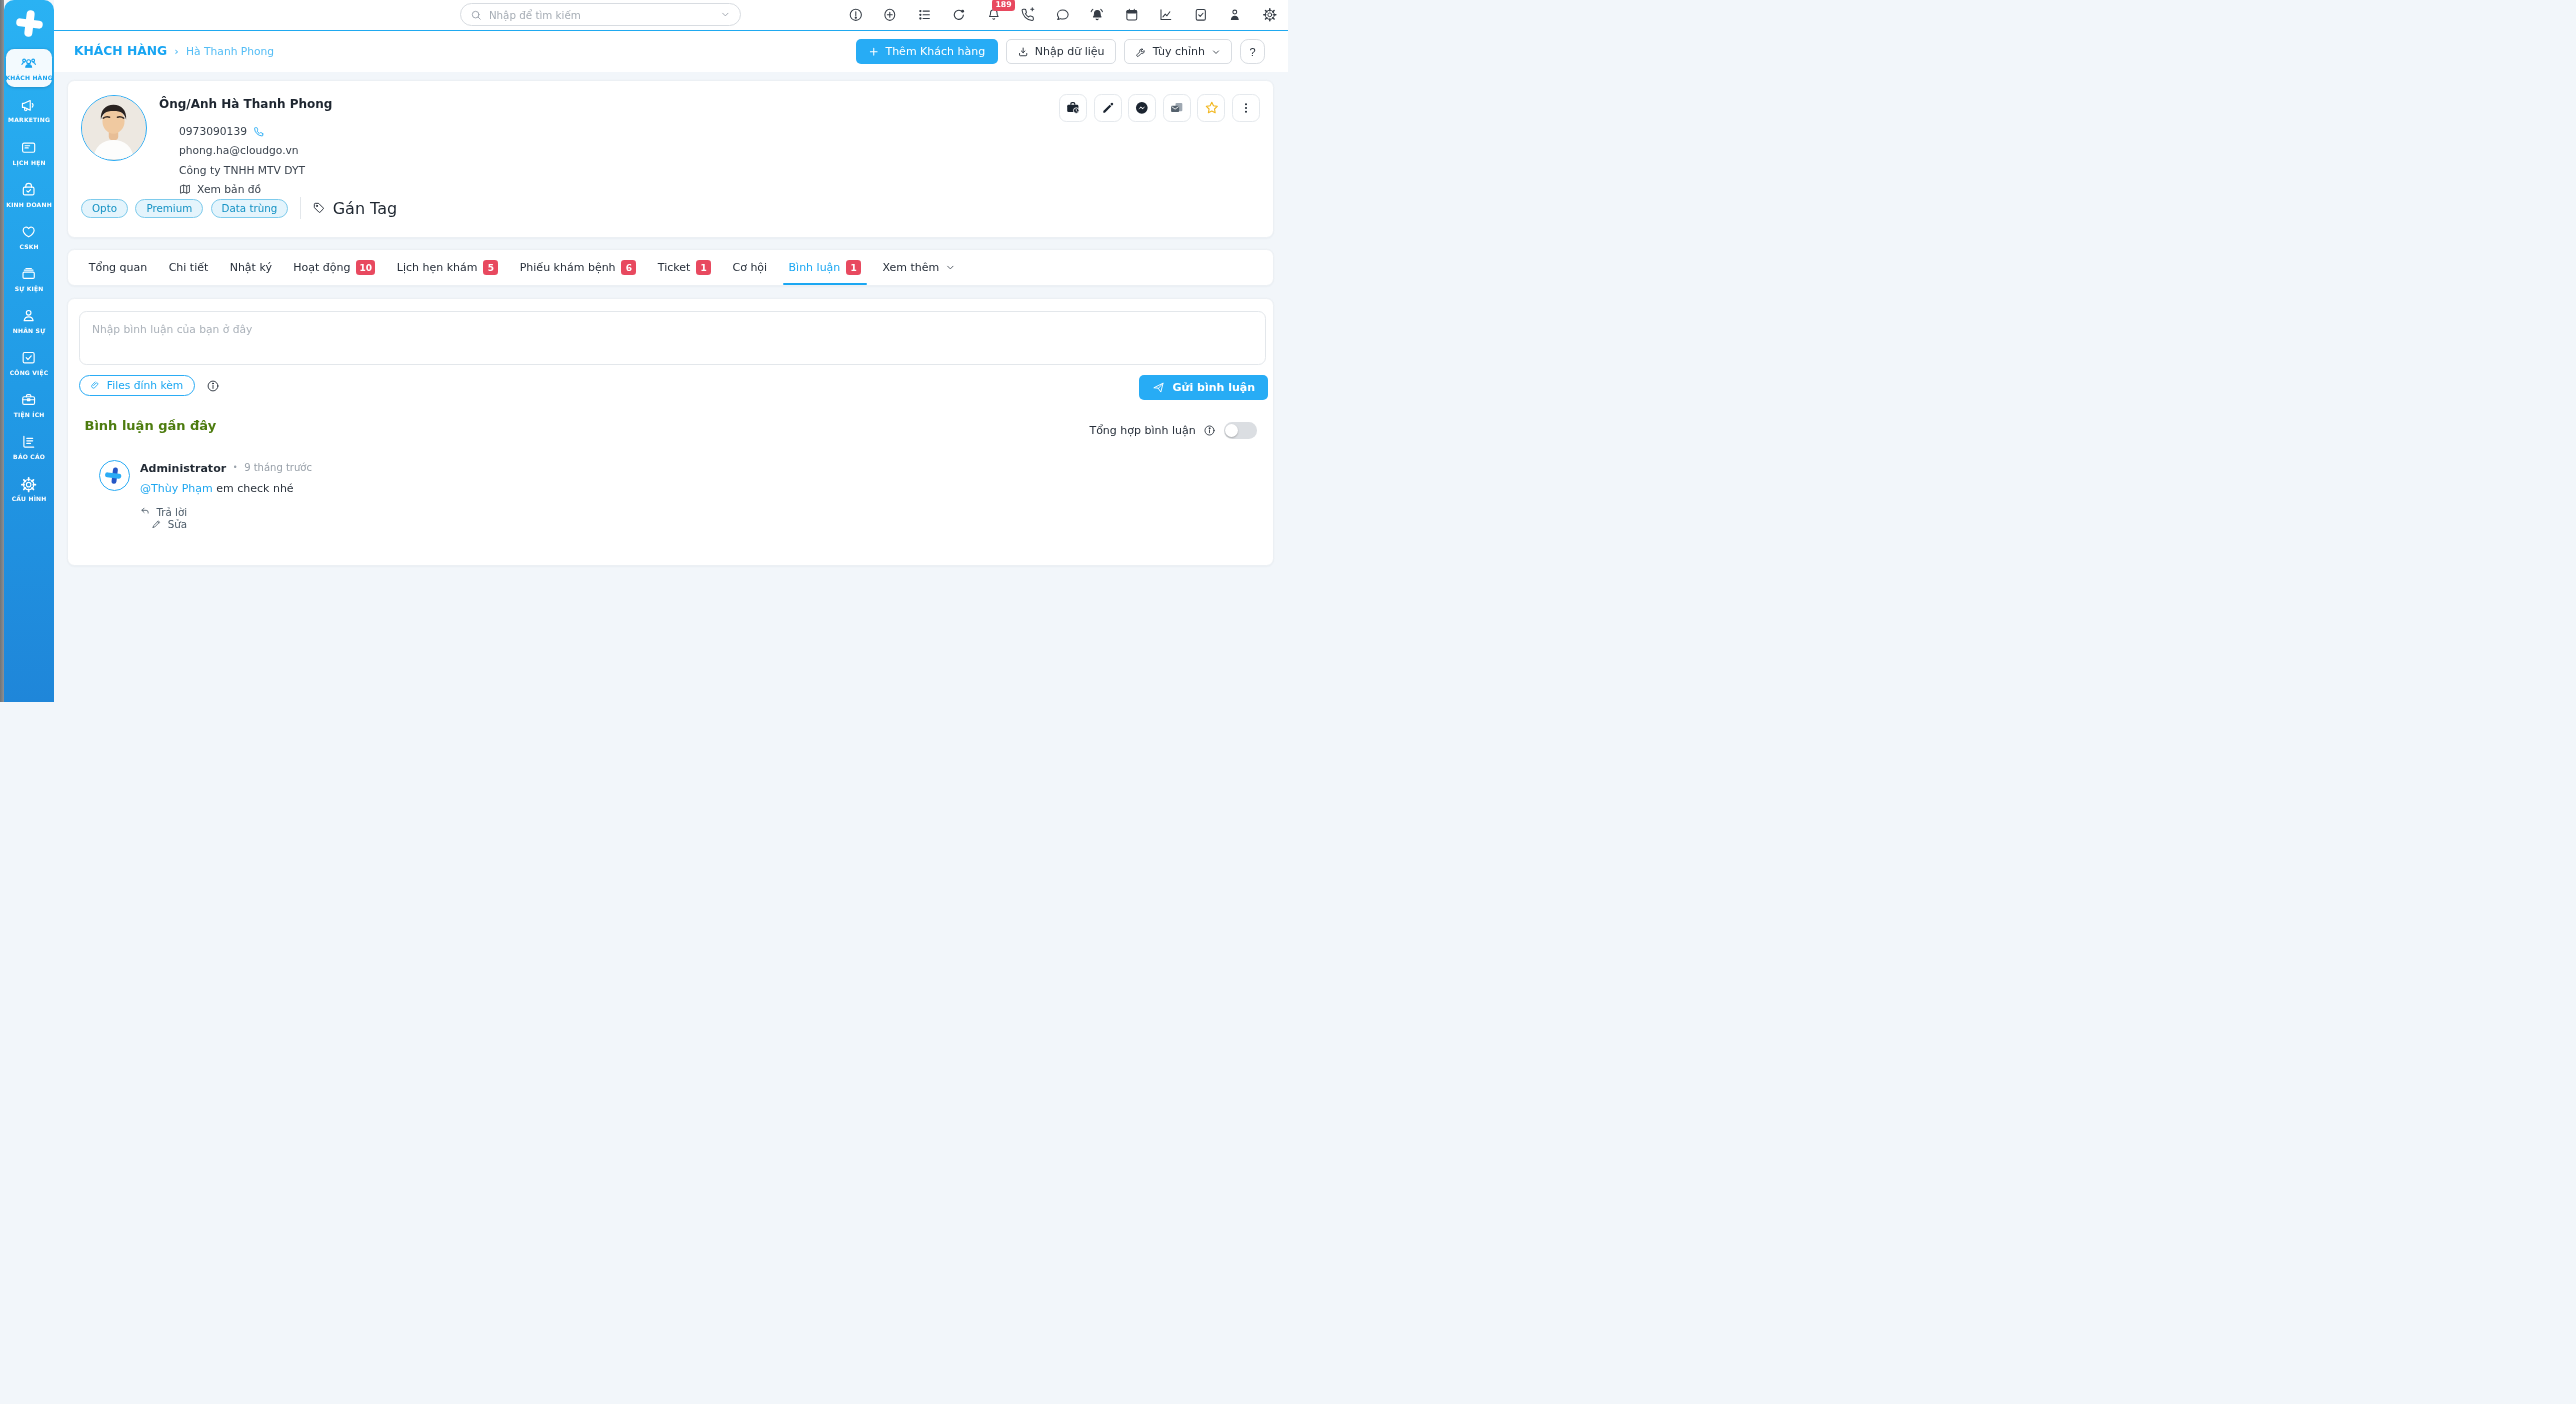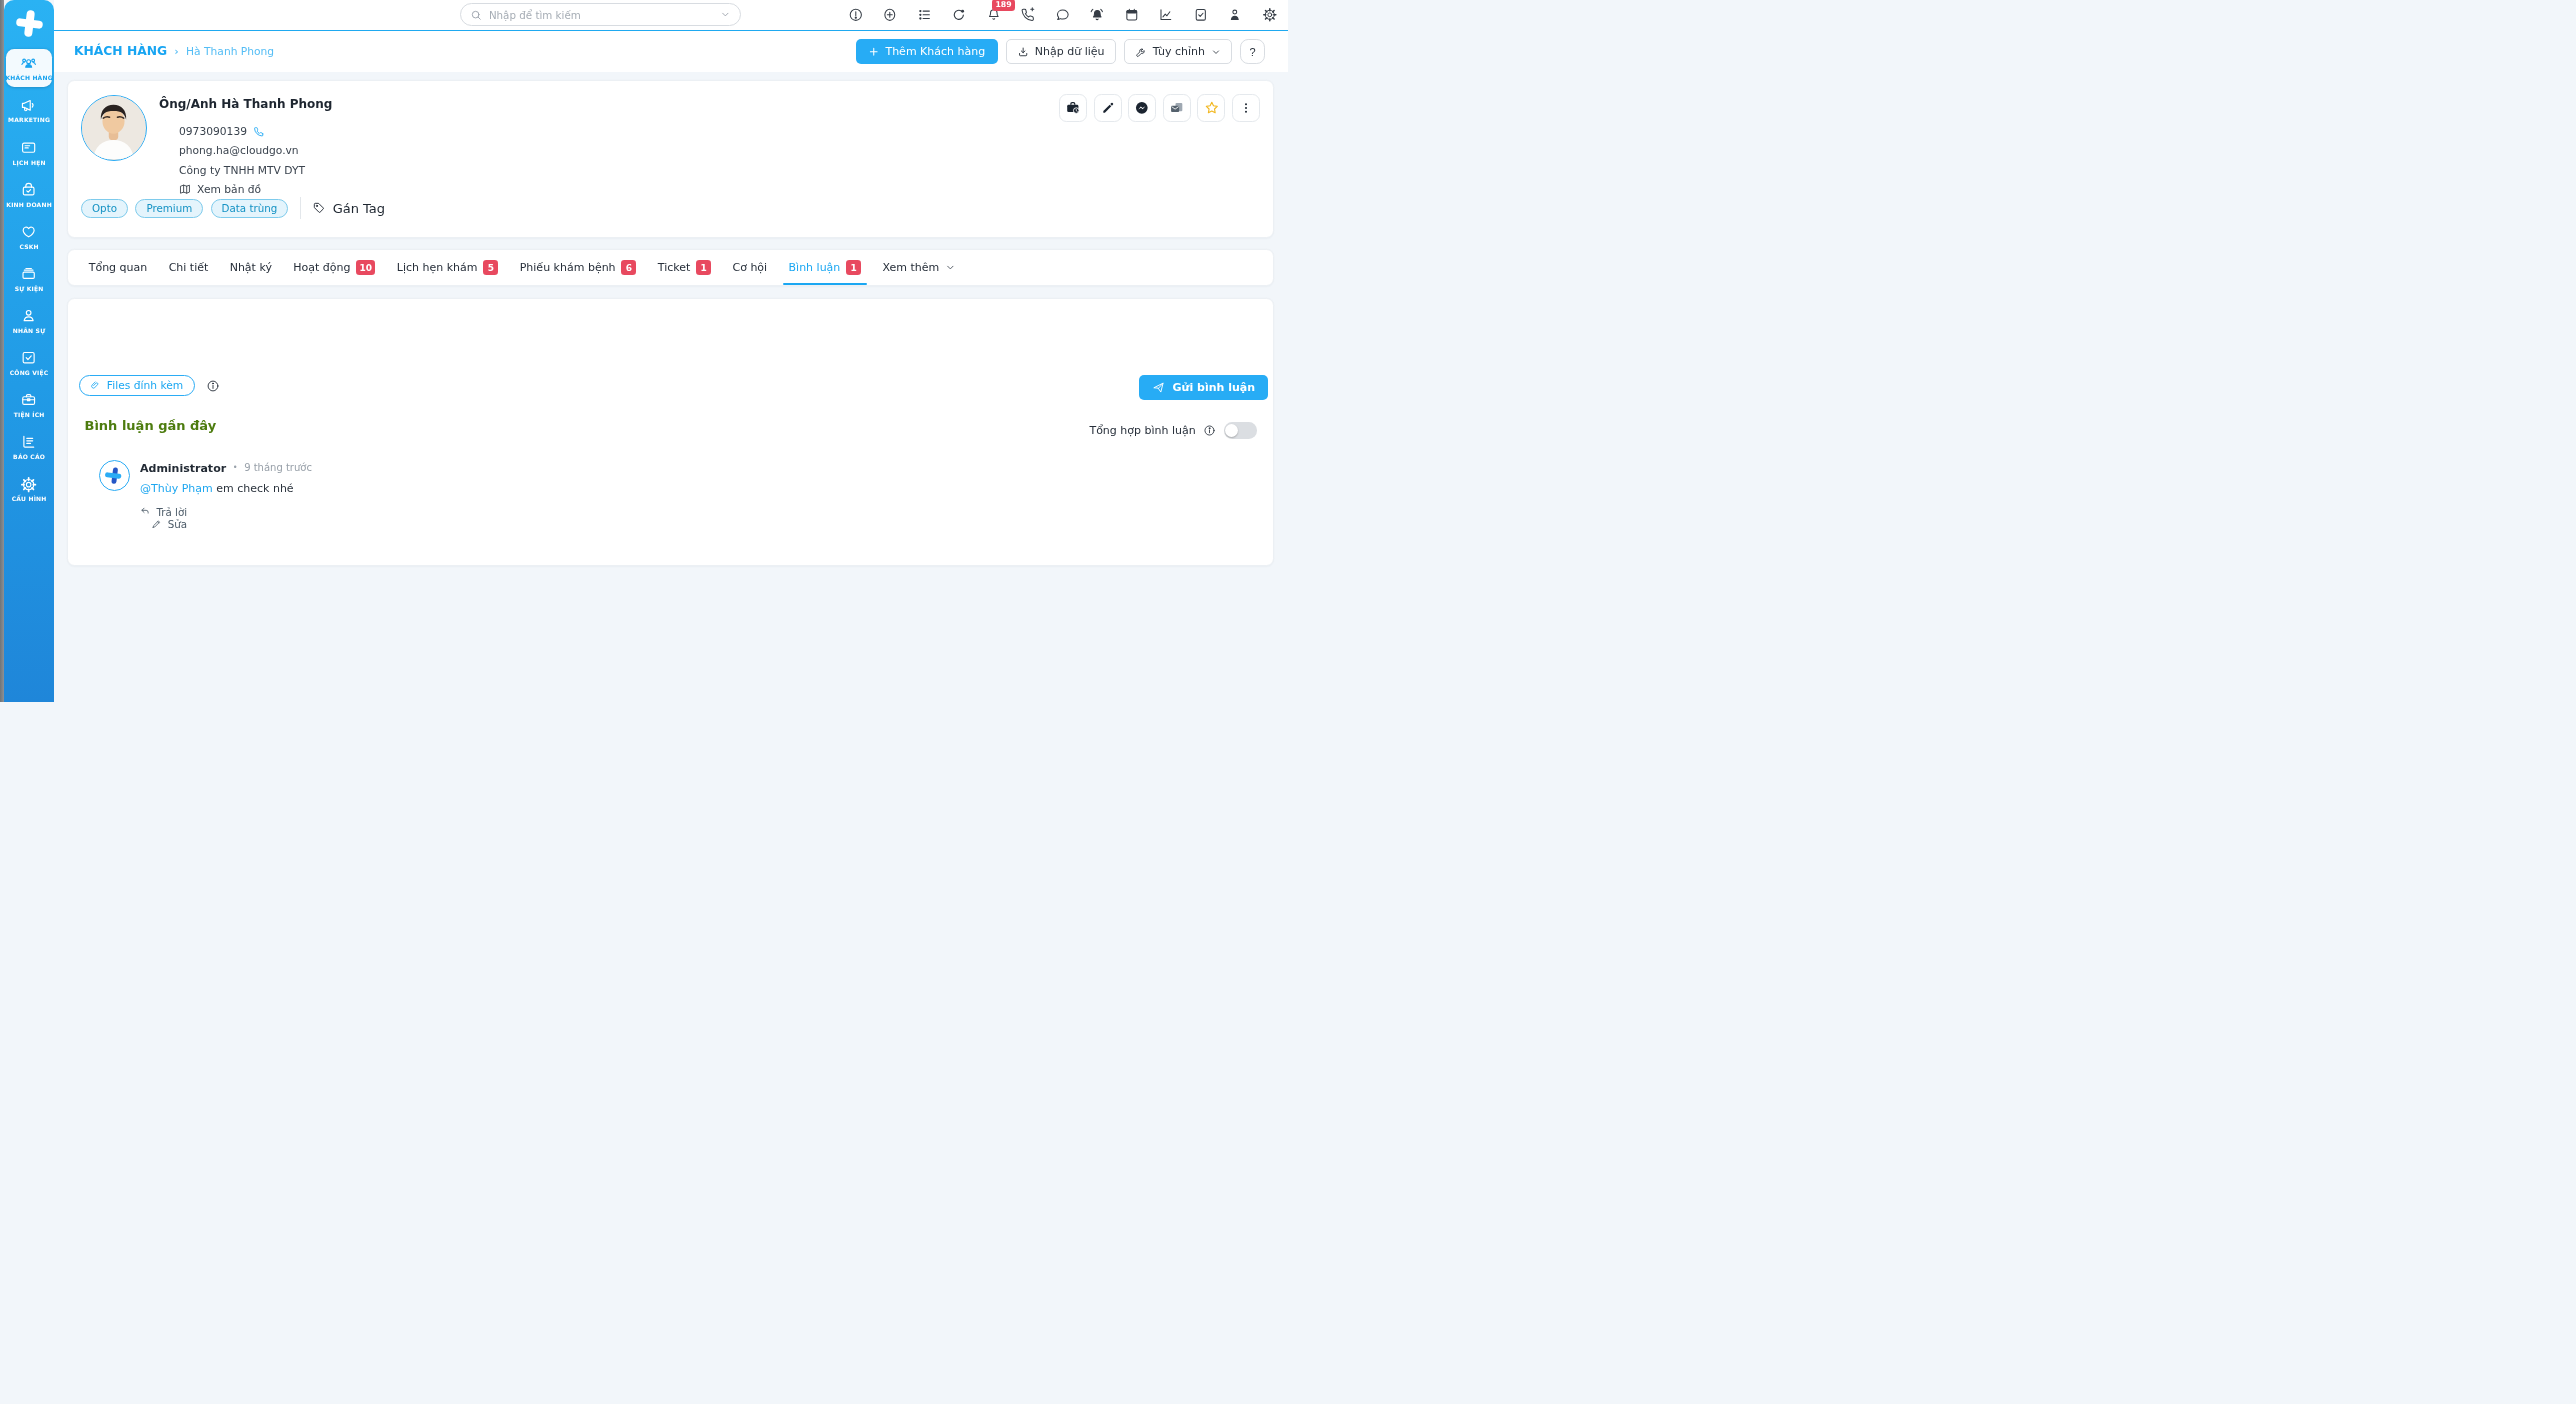--- a/index.html
+++ b/index.html
@@ -61,21 +61,21 @@
   
   .avatar{position:absolute;left:13px;top:14px;width:66px;height:66px;border-radius:50%;border:1.6px solid #2BACF5;overflow:hidden;background:#EFE9E2;}
   .p-name{position:absolute;left:91px;top:15.6px;font-size:12px;font-weight:bold;color:#1E2630;}
   .p-rows{position:absolute;left:91px;top:41px;font-size:10.7px;color:#3A434E;line-height:19.3px;margin-left:20px;}
   .p-row{display:flex;align-items:center;gap:5.8px;}
   .p-row svg{flex:none;}
   .maplink{cursor:pointer;}
   .tags-row{position:absolute;left:13px;top:116px;display:flex;align-items:center;gap:7.4px;}
   .tag{background:#E4F4FC;border:0.8px solid #7ECBEC;color:#1492C4;font-size:10.3px;padding:2.5px 10px;border-radius:10.7px;cursor:pointer;}
   .tag-divider{width:0.8px;height:22px;background:#E3E7EB;margin:0 4.1px;}
-  .gan-tag{display:flex;align-items:center;gap:6.6px;color:#1E2630;font-size:13px;cursor:pointer;}
+  .gan-tag{display:flex;align-items:center;gap:6.6px;color:#1E2630;font-size:16px;cursor:pointer;}
   .pa-actions{position:absolute;right:13px;top:13px;display:flex;gap:6.6px;}
   .pa-btn{width:28px;height:28px;background:#fff;border:0.8px solid #E5E9ED;border-radius:7.4px;display:flex;align-items:center;justify-content:center;cursor:pointer;color:#1B2430;}
 
   
   .tabs{display:flex;align-items:stretch;height:100%;padding:0 10px;}
   .tab{position:relative;display:flex;align-items:center;gap:5.8px;padding:0 10.7px;font-size:11px;color:#272F3A;cursor:pointer;white-space:nowrap;}
   .tab-badge{background:#E8495F;color:#fff;font-size:9px;font-weight:bold;min-width:15px;height:15px;border-radius:3.3px;display:flex;align-items:center;justify-content:center;padding:0 3.3px;}
   .tab.active{color:#1BA7F2;}
   .tab.active::after{content:"";position:absolute;left:5px;right:5px;bottom:0;height:2.5px;background:#1BA7F2;border-radius:1.6px;}
   .tab .chev{display:flex;color:#4A525C;}
@@ -522,20 +522,21 @@
             <span class="chev">
               <svg width="10.7" height="10.7" viewBox="0 0 24 24" fill="none" stroke="currentColor" stroke-width="2" stroke-linecap="round" stroke-linejoin="round">
                 <path d="M6 9.5l6 6 6-6"></path>
               </svg>
             </span>
           </div>
       </div>
     </section>
 
     <section class="card comments-card">
+      <textarea class="comment-input" placeholder="Nhập bình luận của bạn ở đây" style=""></textarea>
 
       <div class="attach-row">
         <button class="attach-btn">
           <span>
               <svg width="10.7" height="10.7" viewBox="0 0 24 24" fill="none" stroke="#1BA7F2" stroke-width="1.9" stroke-linecap="round" stroke-linejoin="round">
                 <path d="M8.2 12.4l5.6-5.6a2.5 2.5 0 0 1 3.5 3.5l-6.6 6.6a4.1 4.1 0 0 1-5.8-5.8l6.8-6.8"></path>
               </svg>
             </span>
           <span>Files đính kèm</span>
         </button>

